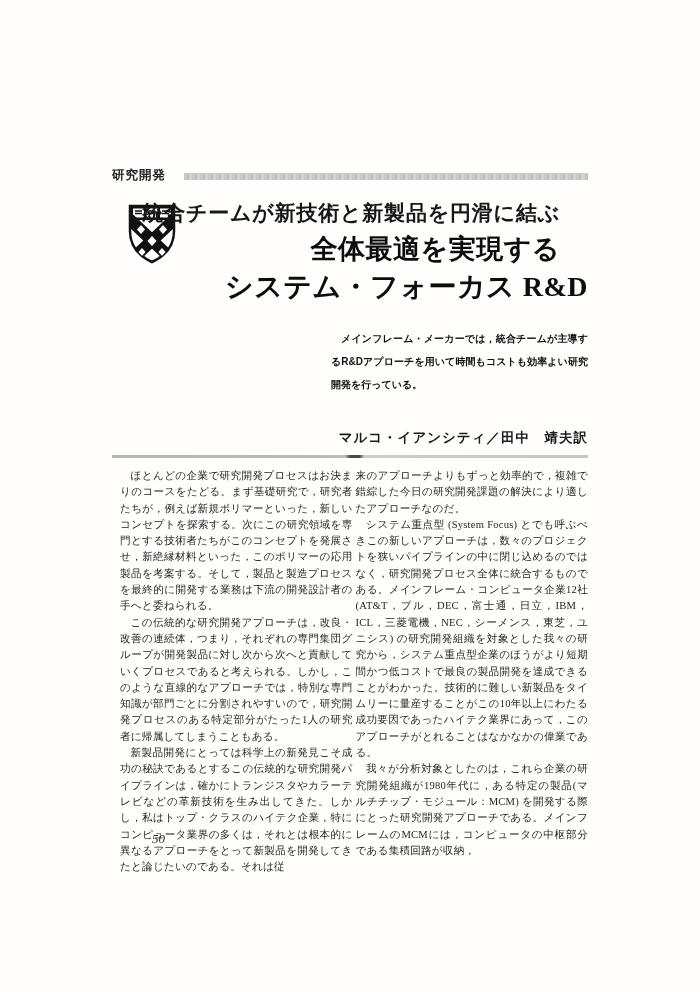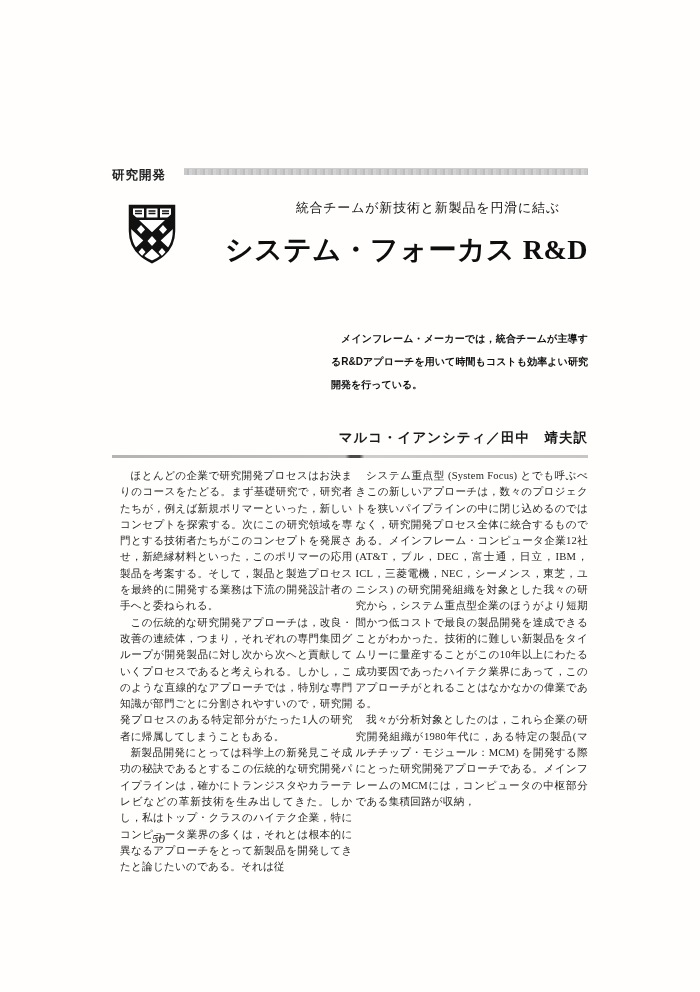--- a/index.html
+++ b/index.html
@@ -14,21 +14,21 @@
     position: relative;
     width: 700px; height: 992px;
     background: #fffefd;
     overflow: hidden;
   }
 
   
   .section-row {
     position: absolute;
     left: 112px; right: 112px; top: 167px;
-    display: flex; align-items: flex-start;
+    display: flex; align-items: center;
   }
   .section-label {
     font-size: 12.5px;
     font-weight: bold;
     letter-spacing: 1px;
     color: #222;
     white-space: nowrap;
   }
   .section-bar {
     flex: 1;
@@ -44,22 +44,22 @@
   .logo-wrap {
     position: absolute;
     left: 127px; top: 203px;
     width: 50px; height: 62px;
   }
 
   
   .kicker {
     position: absolute;
     right: 140px; top: 199px;
-    font-size: 13px;
-    font-weight: 400;
+    font-size: 21px;
+    font-weight: 700;
     letter-spacing: 0.8px;
     color: #171717;
     white-space: nowrap;
   }
   .title-block {
     position: absolute;
     right: 112px; top: 231px;
     text-align: right;
     line-height: 37px;
     font-weight: bold;
@@ -166,35 +166,37 @@
         <path d="M36,22 l4,4.5 -4,4.5 -4,-4.5 Z" fill="#fff"></path>
         <path d="M25,33 l4.5,5 -4.5,5 -4.5,-5 Z" fill="#fff"></path>
         <path d="M15,45 l3.5,4 -3.5,4 -3.5,-4 Z" fill="#fff"></path>
         <path d="M35,45 l3.5,4 -3.5,4 -3.5,-4 Z" fill="#fff"></path>
       </g>
     </svg>
   </div>
 
   <div class="kicker">統合チームが新技術と新製品を円滑に結ぶ</div>
   <div class="title-block">
+    <div class="title-line1">全体最適を実現する</div>
     <div class="title-line2">システム・フォーカス R&amp;D</div>
   </div>
 
   <div class="lead">メインフレーム・メーカーでは，統合チームが主導するR&amp;Dアプローチを用いて時間もコストも効率よい研究開発を行っている。</div>
 
   <div class="byline">マルコ・イアンシティ／田中　靖夫訳</div>
   <div class="byline-rule"></div>
 
   <div class="columns">
     <div class="col">
       <p>ほとんどの企業で研究開発プロセスはお決まりのコースをたどる。まず基礎研究で，研究者たちが，例えば新規ポリマーといった，新しいコンセプトを探索する。次にこの研究領域を専門とする技術者たちがこのコンセプトを発展させ，新絶縁材料といった，このポリマーの応用製品を考案する。そして，製品と製造プロセスを最終的に開発する業務は下流の開発設計者の手へと委ねられる。</p>
       <p>この伝統的な研究開発アプローチは，改良・改善の連続体，つまり，それぞれの専門集団グループが開発製品に対し次から次へと貢献していくプロセスであると考えられる。しかし，このような直線的なアプローチでは，特別な専門知識が部門ごとに分割されやすいので，研究開発プロセスのある特定部分がたった1人の研究者に帰属してしまうこともある。</p>
       <p>新製品開発にとっては科学上の新発見こそ成功の秘訣であるとするこの伝統的な研究開発パイプラインは，確かにトランジスタやカラーテレビなどの革新技術を生み出してきた。しかし，私はトップ・クラスのハイテク企業，特にコンピュータ業界の多くは，それとは根本的に異なるアプローチをとって新製品を開発してきたと論じたいのである。それは従</p>
     </div>
     <div class="col">
+      <p class="cont">来のアプローチよりもずっと効率的で，複雑で錯綜した今日の研究開発課題の解決により適したアプローチなのだ。</p>
       <p>システム重点型 (System Focus) とでも呼ぶべきこの新しいアプローチは，数々のプロジェクトを狭いパイプラインの中に閉じ込めるのではなく，研究開発プロセス全体に統合するものである。メインフレーム・コンピュータ企業12社 (AT&amp;T，ブル，DEC，富士通，日立，IBM，ICL，三菱電機，NEC，シーメンス，東芝，ユニシス) の研究開発組織を対象とした我々の研究から，システム重点型企業のほうがより短期間かつ低コストで最良の製品開発を達成できることがわかった。技術的に難しい新製品をタイムリーに量産することがこの10年以上にわたる成功要因であったハイテク業界にあって，このアプローチがとれることはなかなかの偉業である。</p>
       <p>我々が分析対象としたのは，これら企業の研究開発組織が1980年代に，ある特定の製品(マルチチップ・モジュール：MCM) を開発する際にとった研究開発アプローチである。メインフレームのMCMには，コンピュータの中枢部分である集積回路が収納，</p>
     </div>
   </div>
 
   <div class="folio">50</div>
 
 </div>
 
 </body></html>

